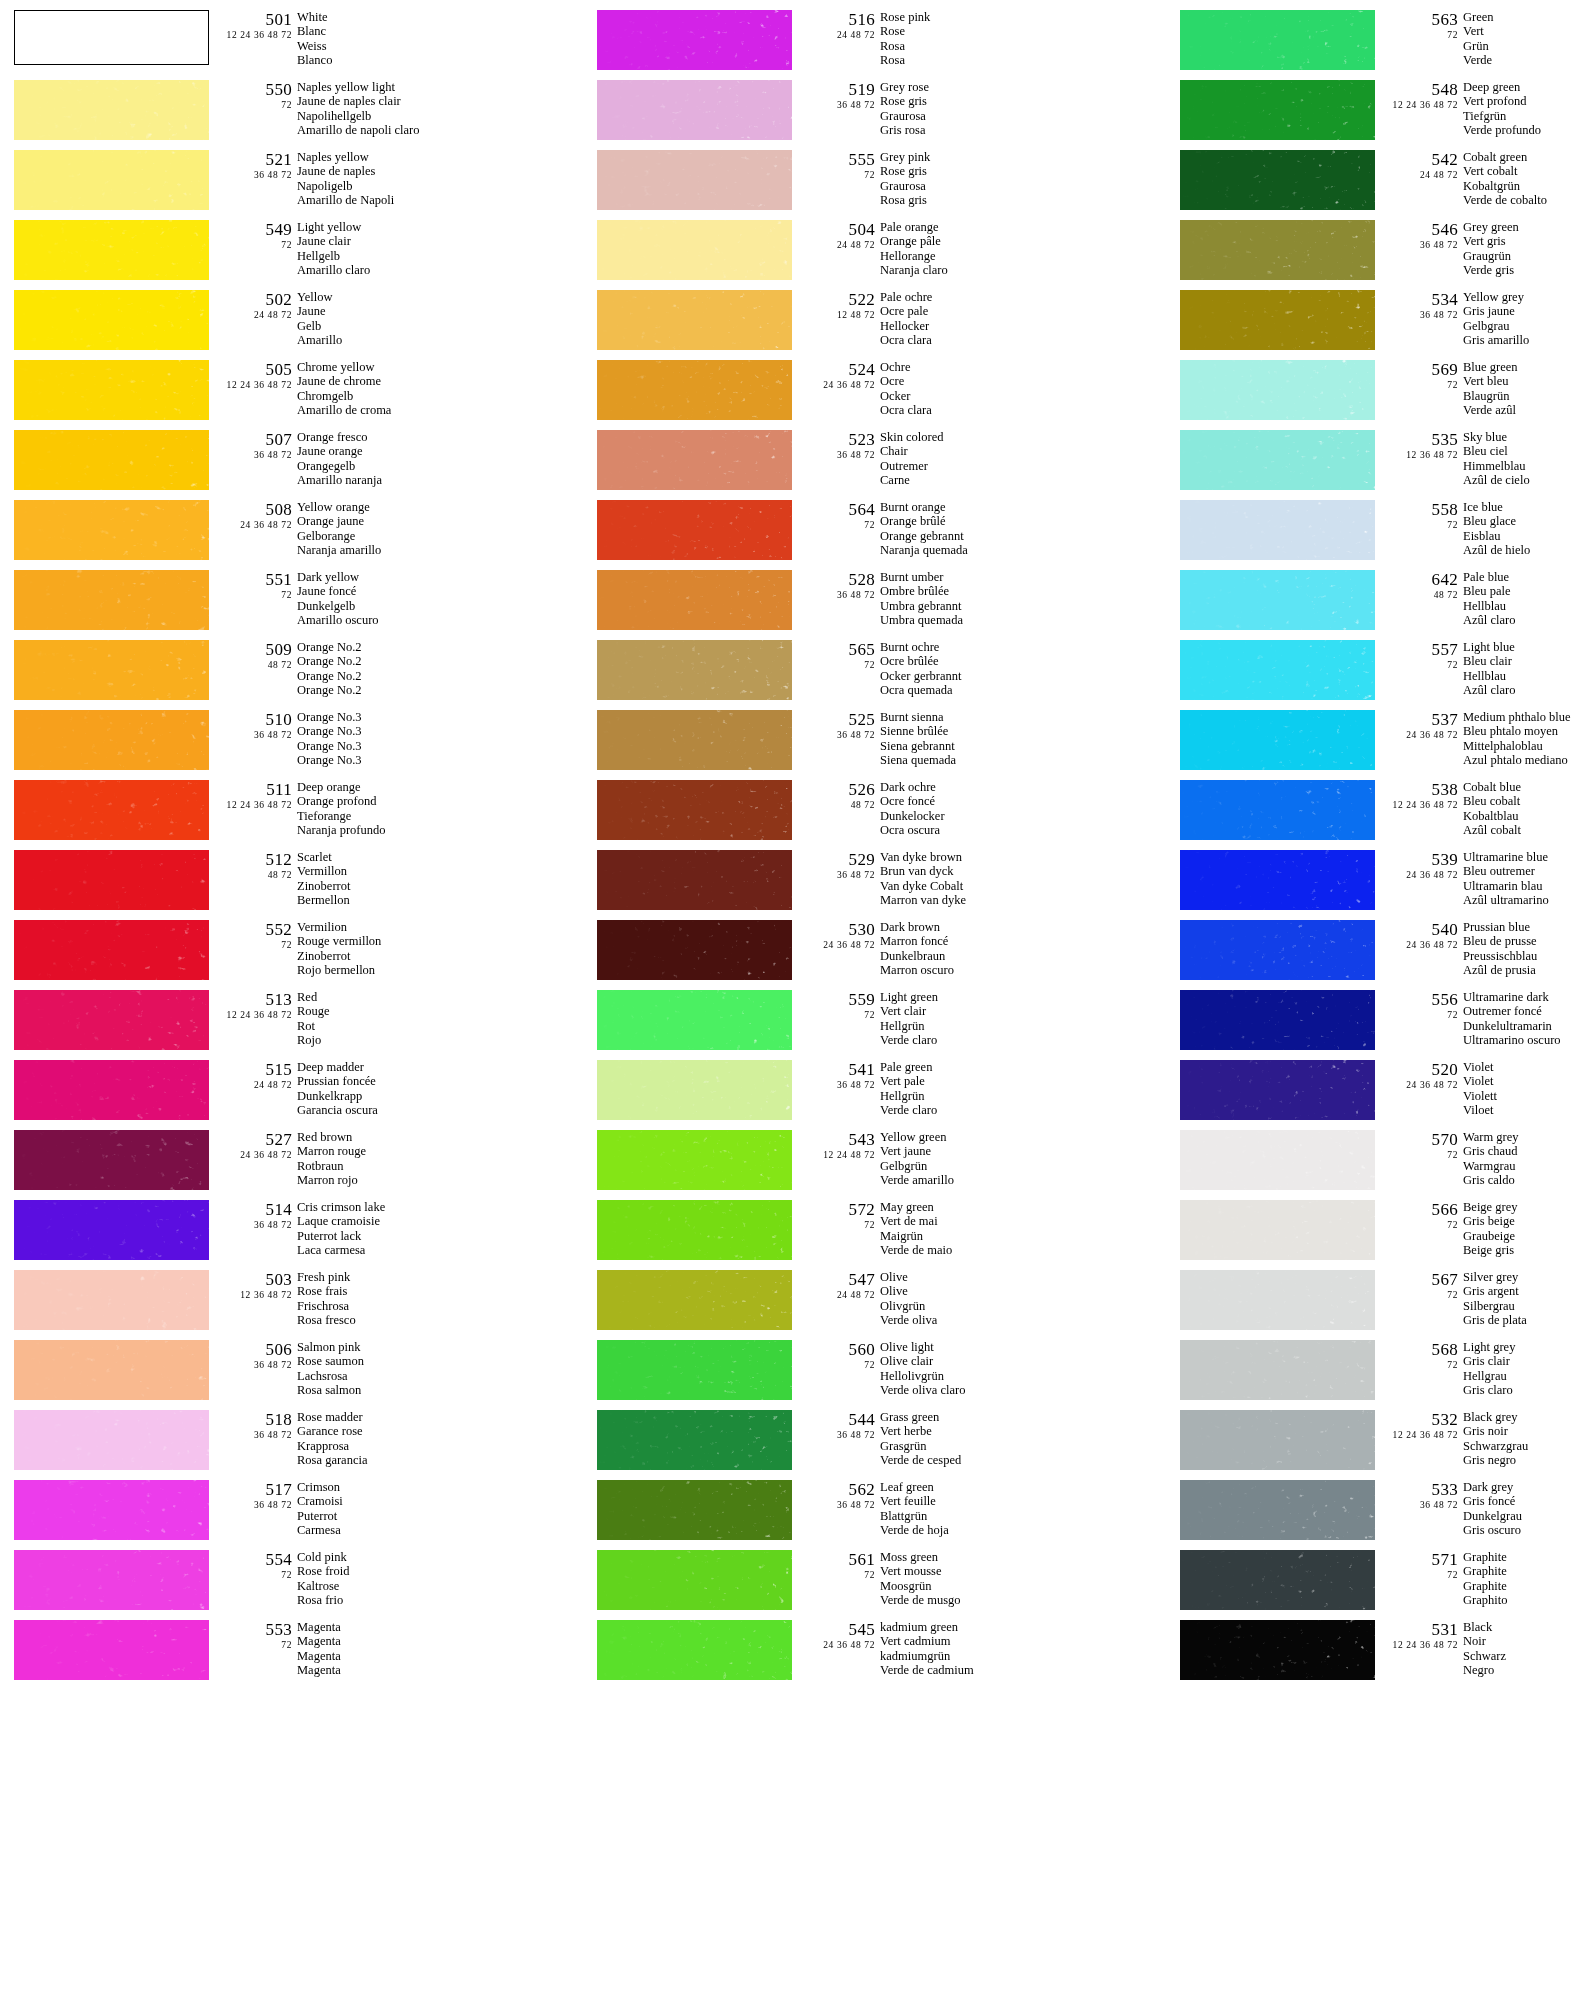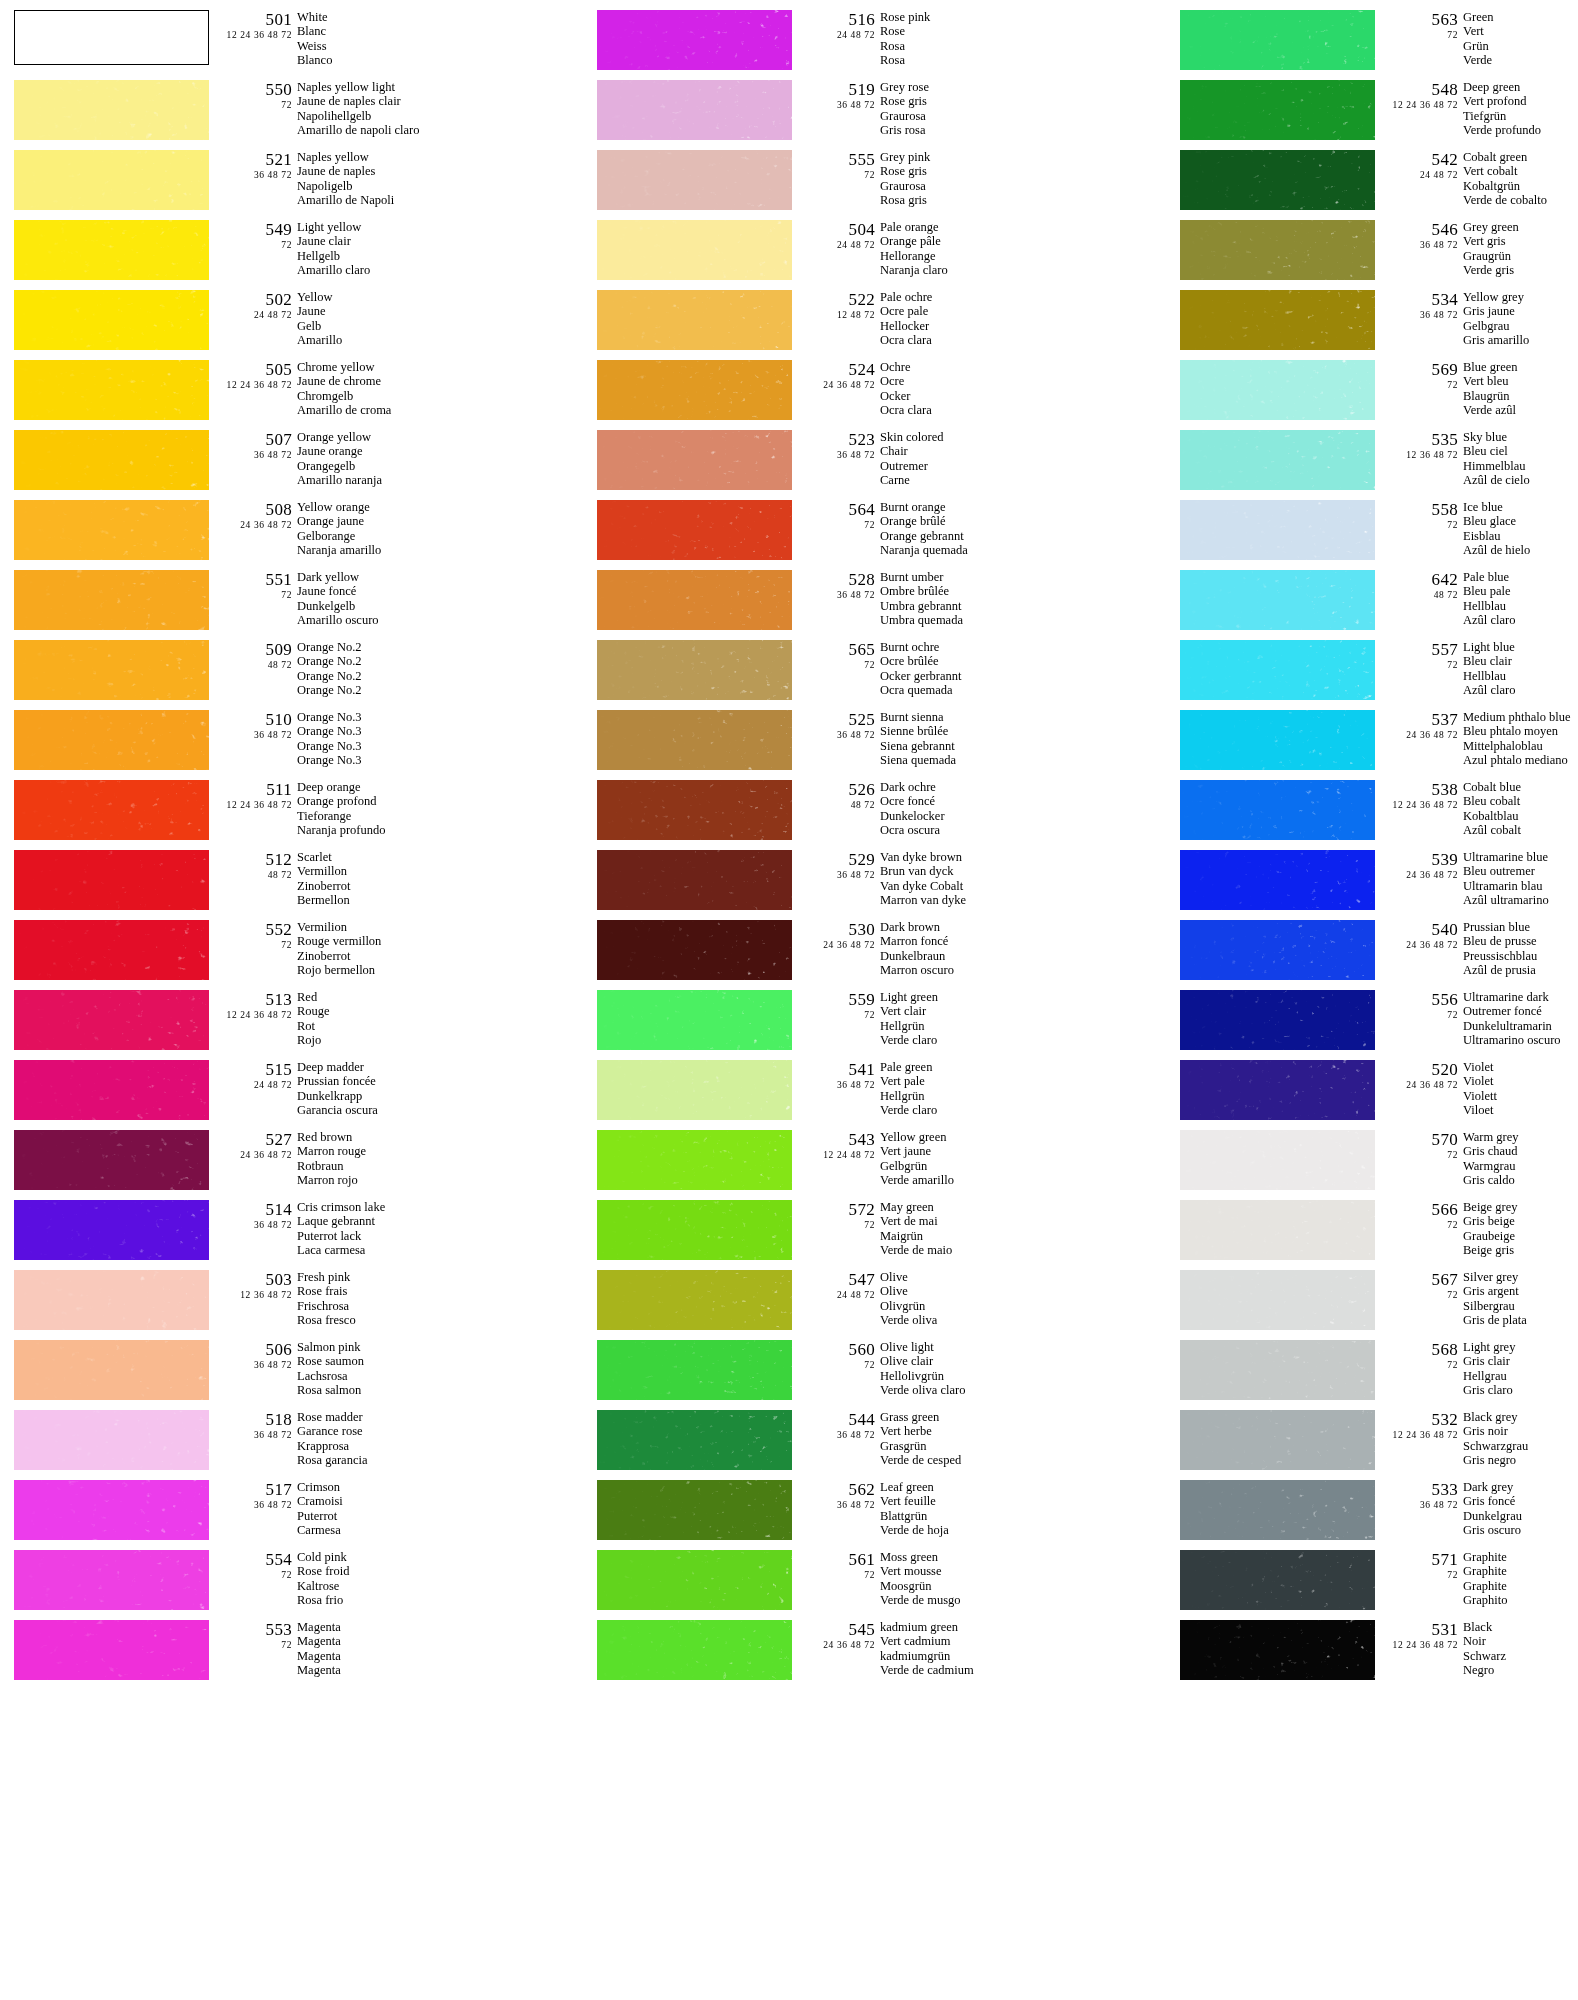--- a/index.html
+++ b/index.html
@@ -340,21 +340,21 @@
                 </g>
               </svg>
             </div>
           </div>
           <div class="meta">
             <div class="numblock">
               <div class="num">507</div>
               <div class="sizes">36 48 72</div>
             </div>
             <div class="names">
-              <div>Orange yellow</div>
+              <div>Orange fresco</div>
               <div>Jaune orange</div>
               <div>Orangegelb</div>
               <div>Amarillo naranja</div>
             </div>
           </div>
         </div>
         <div class="swatch-row">
           <div class="chip-wrap">
             <div class="chip">
               <div class="base" style="background: rgb(251, 181, 33);"></div>
@@ -759,21 +759,21 @@
               </svg>
             </div>
           </div>
           <div class="meta">
             <div class="numblock">
               <div class="num">514</div>
               <div class="sizes">36 48 72</div>
             </div>
             <div class="names">
               <div>Cris crimson lake</div>
-              <div>Laque gebrannt</div>
+              <div>Laque cramoisie</div>
               <div>Puterrot lack</div>
               <div>Laca carmesa</div>
             </div>
           </div>
         </div>
         <div class="swatch-row">
           <div class="chip-wrap">
             <div class="chip">
               <div class="base" style="background: rgb(249, 201, 187);"></div>
               <svg class="tex" width="195" height="60" viewBox="0 0 195 60" preserveAspectRatio="none">

